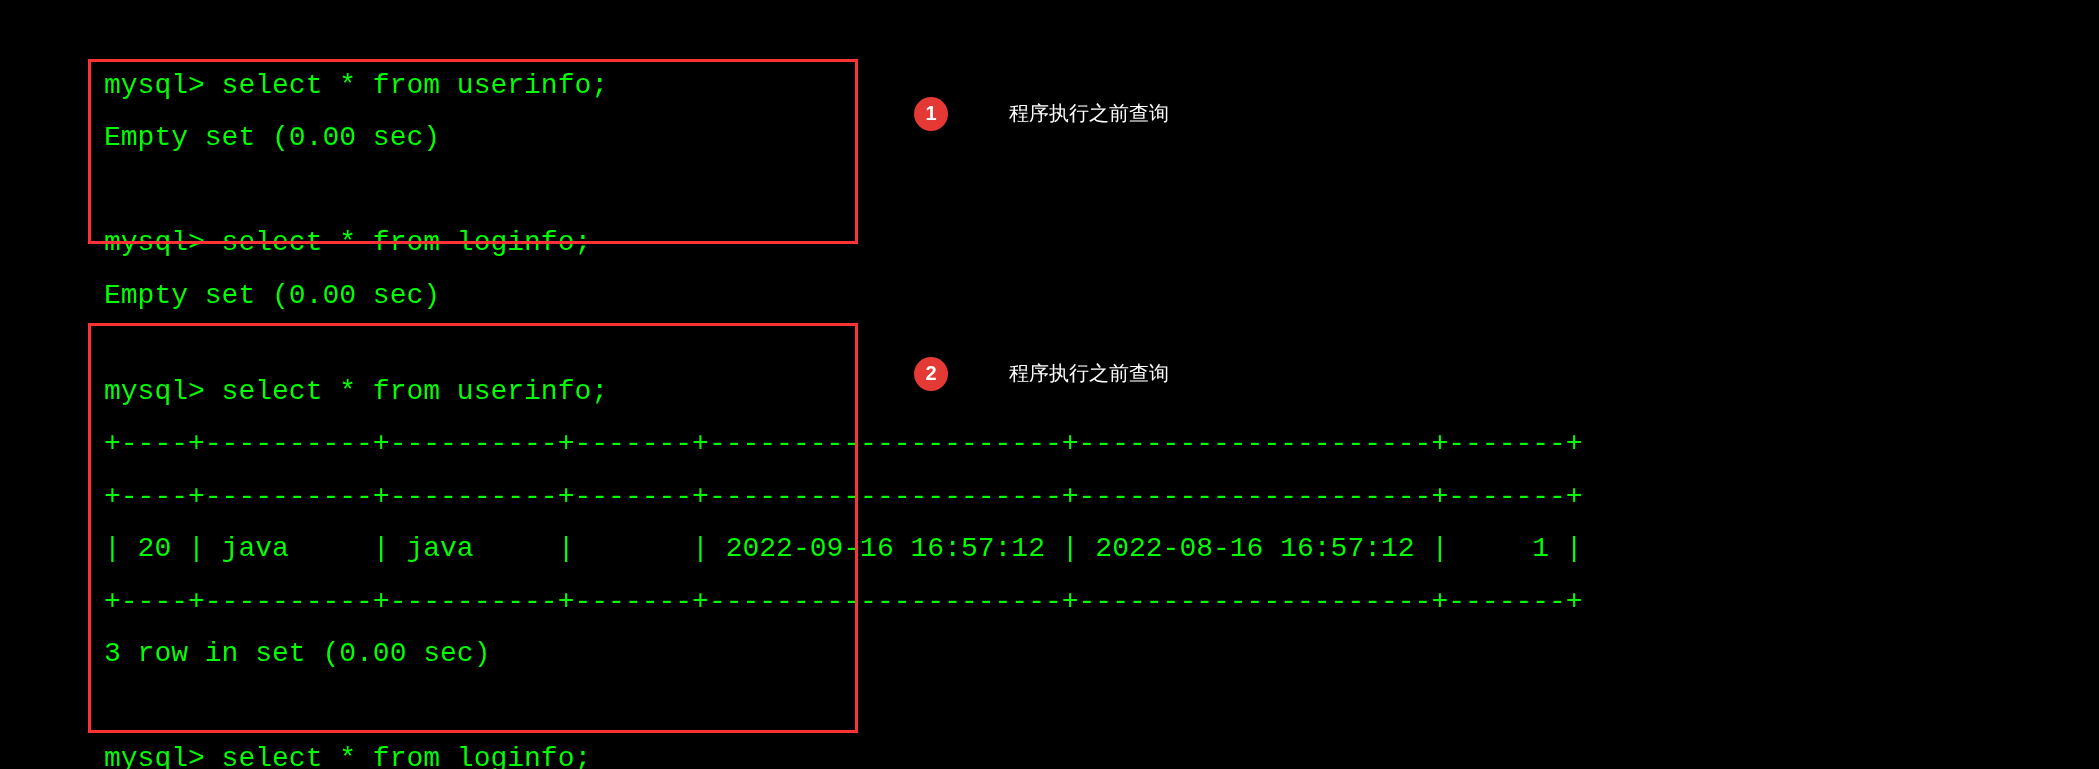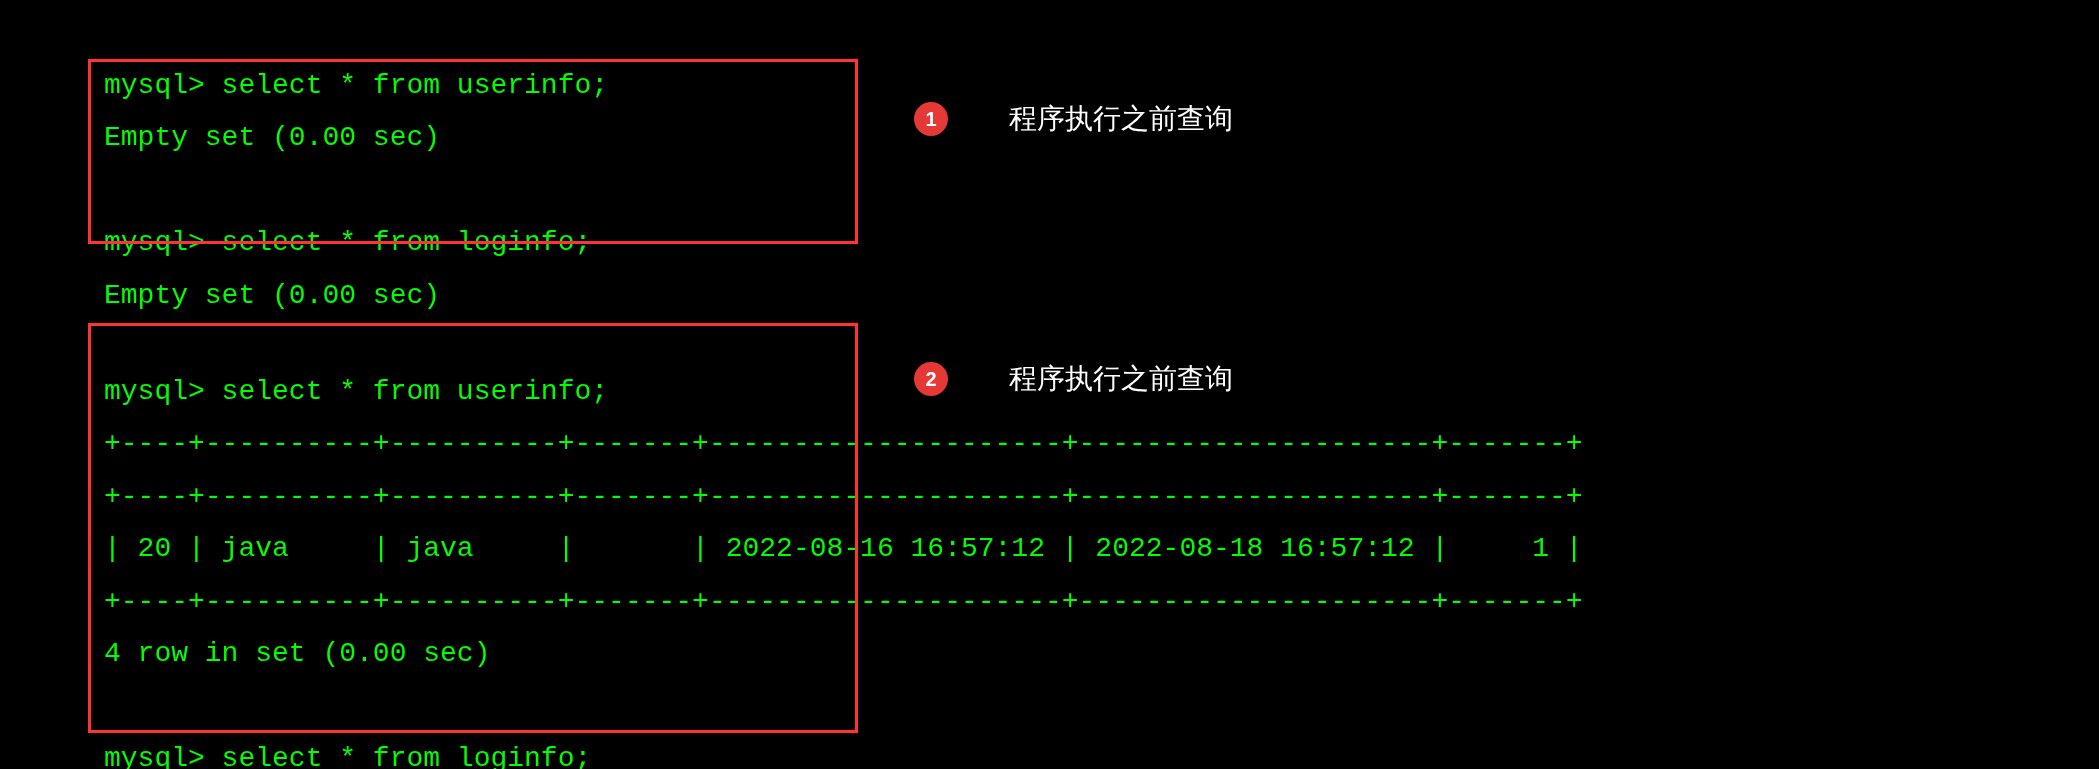--- a/index.html
+++ b/index.html
@@ -63,21 +63,21 @@
       align-items: center;
       justify-content: center;
       font-size: 20px;
       font-family: Arial, sans-serif;
       font-weight: bold;
     }
     .annotation-label {
       background: #000000;
       color: #ffffff;
       font-family: 'Microsoft YaHei', 'SimHei', sans-serif;
-      font-size: 28px;
+      font-size: 20px;
       padding: 6px 14px;
     }
     .content-block {
       margin-bottom: 35px;
     }
   </style>
 </head>
 <body>
 
 <div class="content-block">
@@ -85,23 +85,23 @@
   <div class="terminal-text">Empty set (0.00 sec)</div>
   <div class="terminal-text">&nbsp;</div>
   <div class="terminal-text">mysql&gt; select * from loginfo;</div>
   <div class="terminal-text">Empty set (0.00 sec)</div>
 </div>
 
 <div class="content-block" style="margin-top: 60px;">
   <div class="terminal-text">mysql&gt; select * from userinfo;</div>
   <div class="terminal-text">+----+----------+----------+-------+---------------------+---------------------+-------+</div>
   <div class="terminal-text">+----+----------+----------+-------+---------------------+---------------------+-------+</div>
-  <div class="terminal-text">| 20 | java     | java     |       | 2022-08-16 16:57:12 | 2022-08-18 16:57:12 |     1 |</div>
+  <div class="terminal-text">| 20 | java     | java     |       | 2022-09-16 16:57:12 | 2022-08-16 16:57:12 |     1 |</div>
   <div class="terminal-text">+----+----------+----------+-------+---------------------+---------------------+-------+</div>
-  <div class="terminal-text">4 row in set (0.00 sec)</div>
+  <div class="terminal-text">3 row in set (0.00 sec)</div>
   <div class="terminal-text">&nbsp;</div>
   <div class="terminal-text">mysql&gt; select * from loginfo;</div>
   <div class="terminal-text">Empty set (0.00 sec)</div>
 </div>
 
 <div class="red-box-1"></div>
 <div class="red-box-2"></div>
 
 <div class="annotation annotation-1">
   <div class="circle-badge">1</div>

